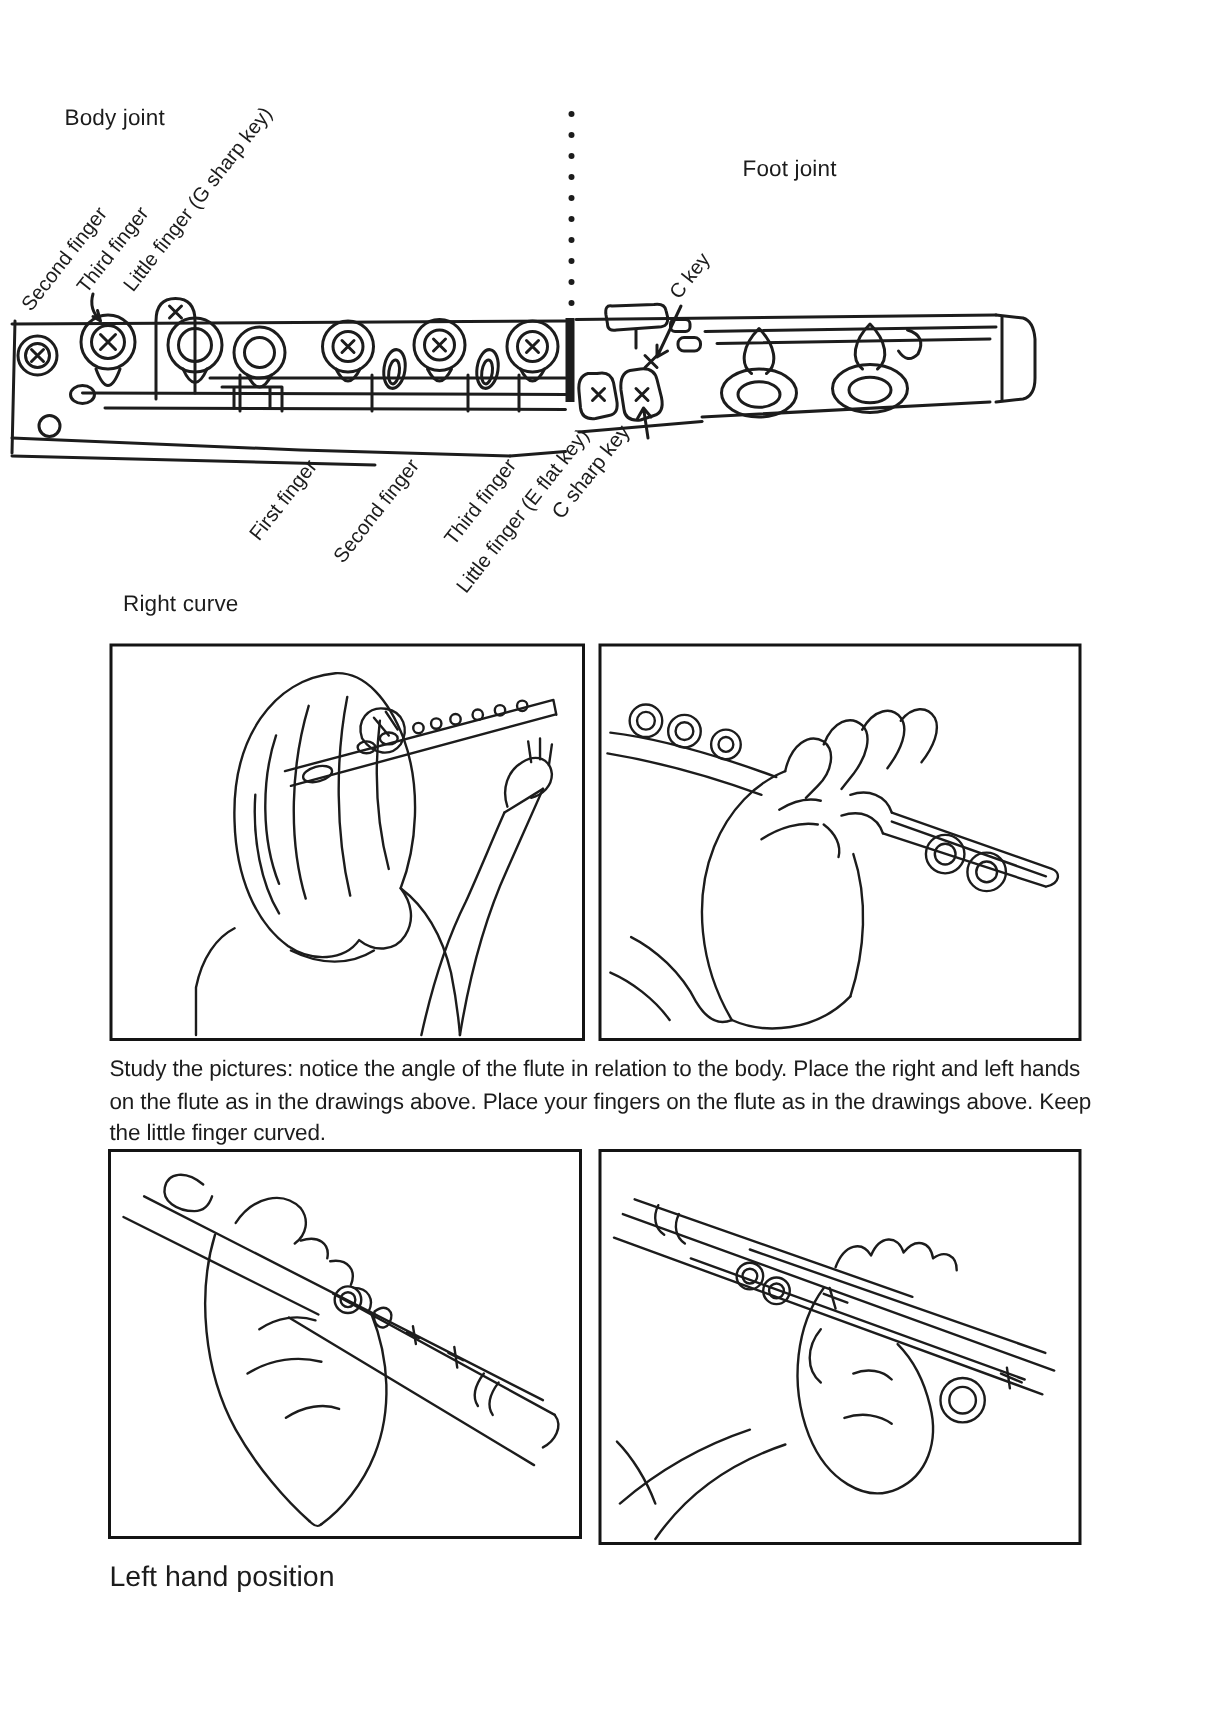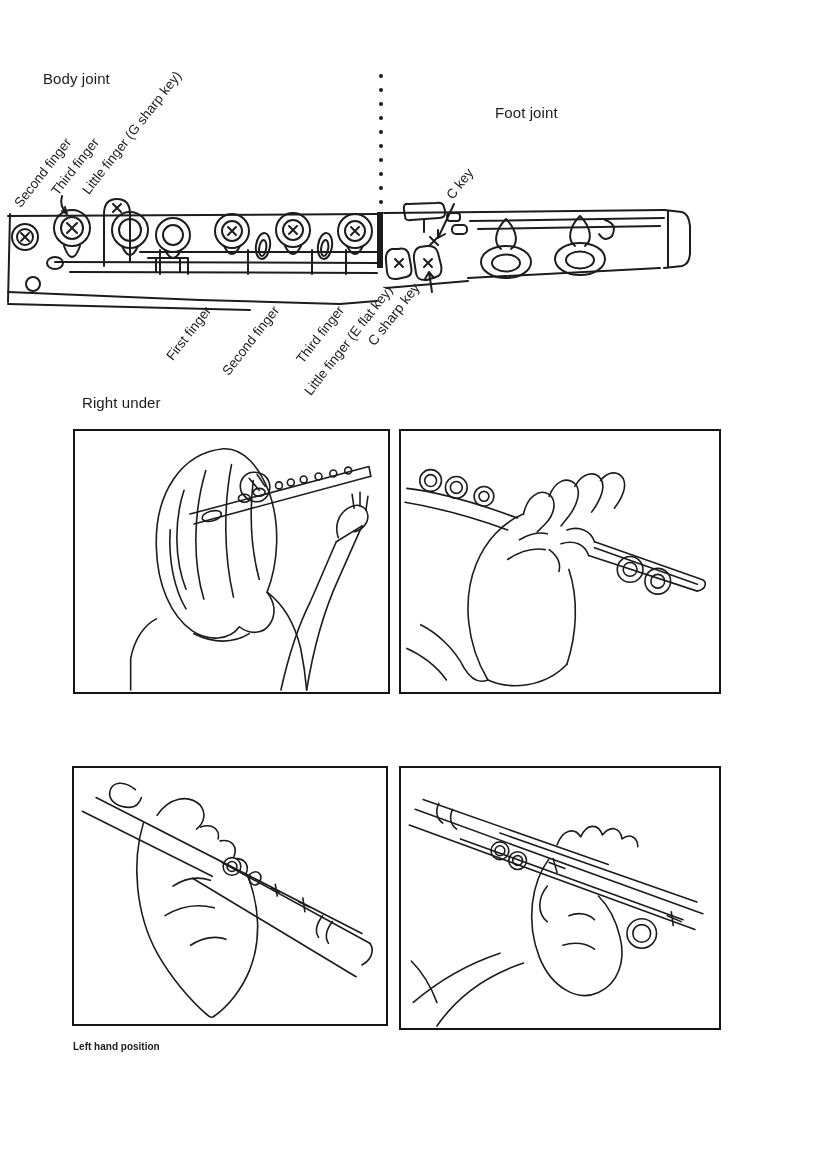--- a/index.html
+++ b/index.html
@@ -18,21 +18,21 @@
     position:absolute;border:2.5px solid #141414;background:#fff;
     margin:0;padding:0;box-sizing:border-box;
   }
   .panel svg{display:block;width:100%;height:100%;}
   svg.ink *{vector-effect:non-scaling-stroke;}
   svg.ink{stroke:#1c1c1c;fill:none;stroke-linecap:round;stroke-linejoin:round;}
   .para{
     position:absolute;width:666px;font-size:15px;line-height:21.6px;
     letter-spacing:-0.1px;
   }
-  .heading{position:absolute;font-size:10px;font-weight:700;letter-spacing:0;}
+  .heading{position:absolute;font-size:19px;font-weight:400;letter-spacing:0;}
 </style>
 </head>
 <body>
 
 <div class="abs" style="left:0;top:0;width:816px;height:1152px;">
 
   <section class="abs" style="left:0;top:0;width:816px;height:428px;">
 
     <svg class="ink abs" style="left:0;top:0;width:740px;height:428px;" viewBox="0 0 740 428" stroke-width="2">
 
@@ -167,21 +167,21 @@
 
     <div class="rlabel" style="left:455px;top:188px;">C key</div>
 
     <div class="rlabel" style="left:175px;top:349px;">First finger</div>
     <div class="rlabel" style="left:231px;top:364px;">Second finger</div>
     <div class="rlabel" style="left:305px;top:352px;">Third finger</div>
     <div class="rlabel" style="left:313px;top:384px;">Little finger (E flat key)</div>
     <div class="rlabel" style="left:376px;top:334px;font-size:14px;">C sharp key</div>
   </section>
 
-  <div class="abs cap" style="left:82px;top:394px;">Right under</div>
+  <div class="abs cap" style="left:82px;top:394px;">Right curve</div>
 
   <figure class="panel" style="left:73px;top:429px;width:317px;height:265px;">
     <svg class="ink" viewBox="0 0 316 264" stroke-width="1.6">
 
       <path d="M116 84 L297 36 M120 94 L298 46 M297 36 L299 46"></path>
       <circle cx="206" cy="55" r="3.5"></circle>
         <circle cx="218" cy="52" r="3.5"></circle>
         <circle cx="231" cy="49" r="3.5"></circle>
       <circle cx="246" cy="46" r="3.5"></circle>
         <circle cx="261" cy="43" r="3.5"></circle>
@@ -241,20 +241,21 @@
       <path d="M176 56 C184 42 196 40 202 48 C208 56 202 70 193 82"></path>
       <path d="M202 50 C210 40 220 40 225 48 C229 56 224 68 216 78"></path>
       <path d="M150 120 C158 126 162 134 160 142"></path>
       <path d="M120 110 C130 104 140 102 148 104 M108 130 C120 122 134 118 146 120"></path>
 
       <path d="M20 196 C36 204 54 220 64 240 C70 250 78 256 88 252"></path>
       <path d="M6 220 C20 226 36 238 46 252"></path>
     </svg>
   </figure>
 
+  <p class="para" style="left:73px;top:702px;margin:0;">Study the pictures: notice the angle of the flute in relation to the body. Place the right and left hands on the flute as in the drawings above. Place your fingers on the flute as in the drawings above. Keep the little finger curved.</p>
 
   <figure class="panel" style="left:72px;top:766px;width:316px;height:260px;">
     <svg class="ink" viewBox="0 0 316 260" stroke-width="1.6">
 
       <path d="M22 30 L292 168"></path>
       <path d="M8 44 L140 110"></path>
       <path d="M150 96 L300 178 M120 112 L286 212"></path>
       <path d="M252 150 C246 158 244 166 248 172 M262 156 C256 164 254 172 258 178"></path>
       <path d="M300 178 C306 186 300 196 292 200"></path>
       <circle cx="160" cy="100" r="9"></circle>

